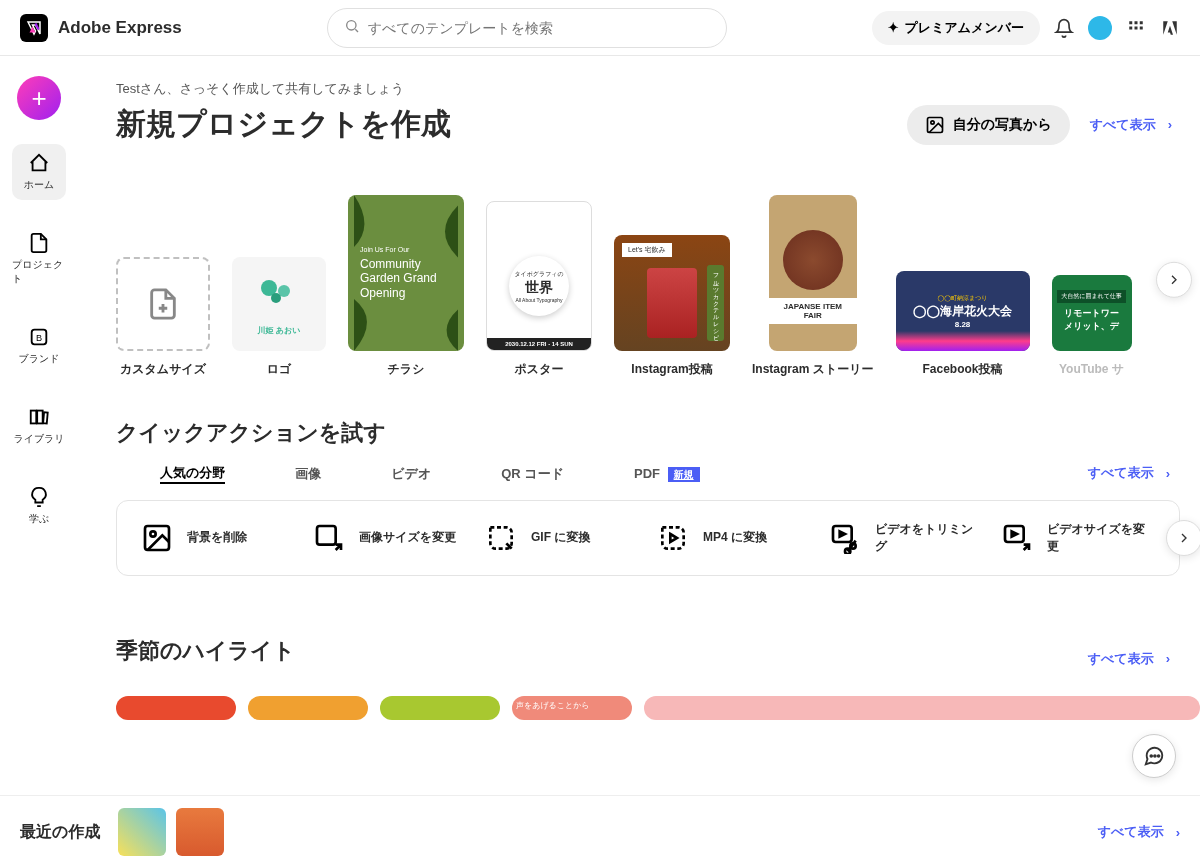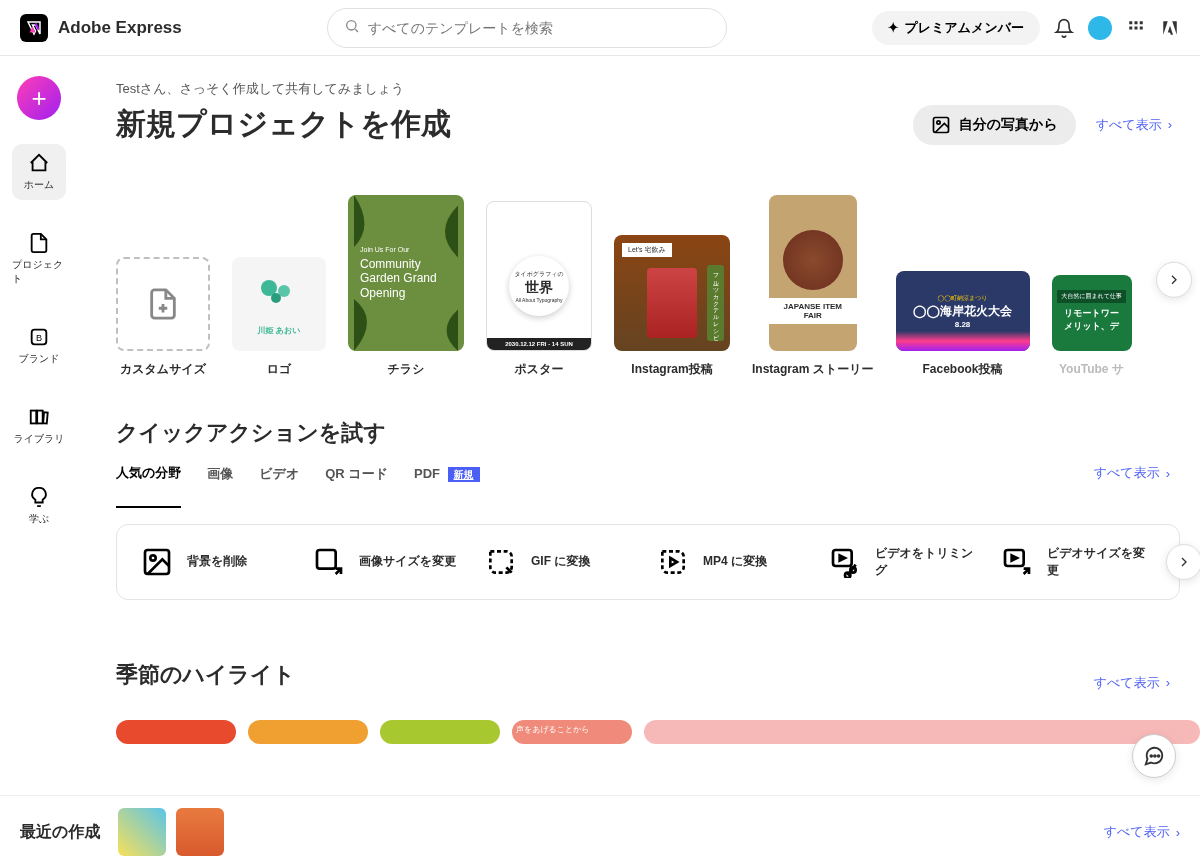--- a/index.html
+++ b/index.html
@@ -22,39 +22,39 @@
 .nav-item { display: flex; flex-direction: column; align-items: center; gap: 4px; cursor: pointer; padding: 8px 0; border-radius: 10px; width: 54px; }
 .nav-item.active { background: #f0f0f0; }
 .nav-icon { width: 22px; height: 22px; }
 .nav-label { font-size: 10px; font-weight: 500; }
 .content { flex: 1; padding: 24px 0 0 38px; min-width: 0; }
 .greeting { font-size: 13px; color: #555; margin-bottom: 6px; }
 .hero-row { display: flex; justify-content: space-between; align-items: center; padding-right: 28px; }
 .hero-title { font-size: 30px; font-weight: 700; }
 .hero-actions { display: flex; align-items: center; gap: 20px; }
 .pill-btn { display: flex; align-items: center; gap: 8px; background: #ececec; border: none; border-radius: 20px; padding: 10px 18px; font-size: 14px; font-weight: 600; cursor: pointer; }
-.link-more { color: #4b5ef5; font-size: 13px; font-weight: 400; cursor: pointer; display: flex; align-items: center; gap: 6px; }
+.link-more { color: #4b5ef5; font-size: 13px; font-weight: 700; cursor: pointer; display: flex; align-items: center; gap: 12px; }
 .carousel { position: relative; margin-top: 50px; margin-bottom: 40px; }
 .tpl-row { display: flex; gap: 22px; align-items: flex-end; overflow: hidden; }
 .tpl-item { display: flex; flex-direction: column; align-items: center; gap: 10px; flex-shrink: 0; }
 .tpl-thumb { border-radius: 8px; display: flex; flex-direction: column; align-items: center; justify-content: center; font-size: 10px; text-align: center; overflow: hidden; position: relative; }
 .tpl-label { font-size: 12px; font-weight: 600; max-width: 130px; text-align: center; }
 .custom-box { width: 94px; height: 94px; border: 2px dashed #c0c0c0; background: #fff; }
 .logo-tpl { width: 94px; height: 94px; background: #f5f5f5; }
 .flyer-tpl { width: 116px; height: 156px; background: #6b8e3f; color: #fff; }
 .poster-tpl { width: 106px; height: 150px; background: #fff; border: 1px solid #ddd; }
 .insta-post { width: 116px; height: 116px; background: linear-gradient(#8b4513, #654321); }
 .insta-story { width: 88px; height: 156px; background: #c4a572; }
 .fb-post { width: 134px; height: 80px; background: #2a3968; }
 .yt-thumb { width: 80px; height: 76px; background: #1a7a3e; color: #fff; }
 .car-btn { position: absolute; right: 8px; top: 50%; transform: translateY(-70%); width: 36px; height: 36px; border-radius: 50%; background: #fff; border: 1px solid #ddd; box-shadow: 0 2px 8px rgba(0,0,0,0.1); cursor: pointer; display: flex; align-items: center; justify-content: center; }
 .section-title { font-size: 22px; font-weight: 700; margin-bottom: 16px; }
 .section-head { display: flex; justify-content: space-between; align-items: center; padding-right: 30px; }
 .tabs { display: flex; gap: 26px; margin-bottom: 16px; align-items: center; }
-.tab { font-size: 13px; font-weight: 600; padding-bottom: 24px; cursor: pointer; color: #555; }
+.tab { font-size: 13px; font-weight: 600; padding-bottom: 0; cursor: pointer; color: #555; margin-left: 44px; }
 .tab.active { color: #000; border-bottom: 2px solid #000; }
 .badge { background: #4b5ef5; color: #fff; font-size: 10px; padding: 2px 6px; border-radius: 0; margin-left: 4px; font-weight: 600; text-decoration: underline; }
 .qa-panel { border: 1px solid #e4e4e4; border-radius: 12px; padding: 20px 24px; display: flex; gap: 18px; align-items: center; position: relative; margin-right: 20px; overflow: hidden; }
 .qa-item { display: flex; align-items: center; gap: 14px; cursor: pointer; flex: 1; min-width: 0; }
 .qa-icon { width: 32px; height: 32px; flex-shrink: 0; }
 .qa-label { font-size: 12px; font-weight: 600; line-height: 1.4; }
 .seasonal { margin-top: 60px; }
 .season-row { display: flex; gap: 12px; margin-top: 14px; }
 .season-card { height: 24px; border-radius: 18px; }
 .recent-bar { position: fixed; bottom: 0; left: 0; right: 0; background: #fff; border-top: 1px solid #eee; padding: 12px 20px; display: flex; align-items: center; gap: 18px; }

